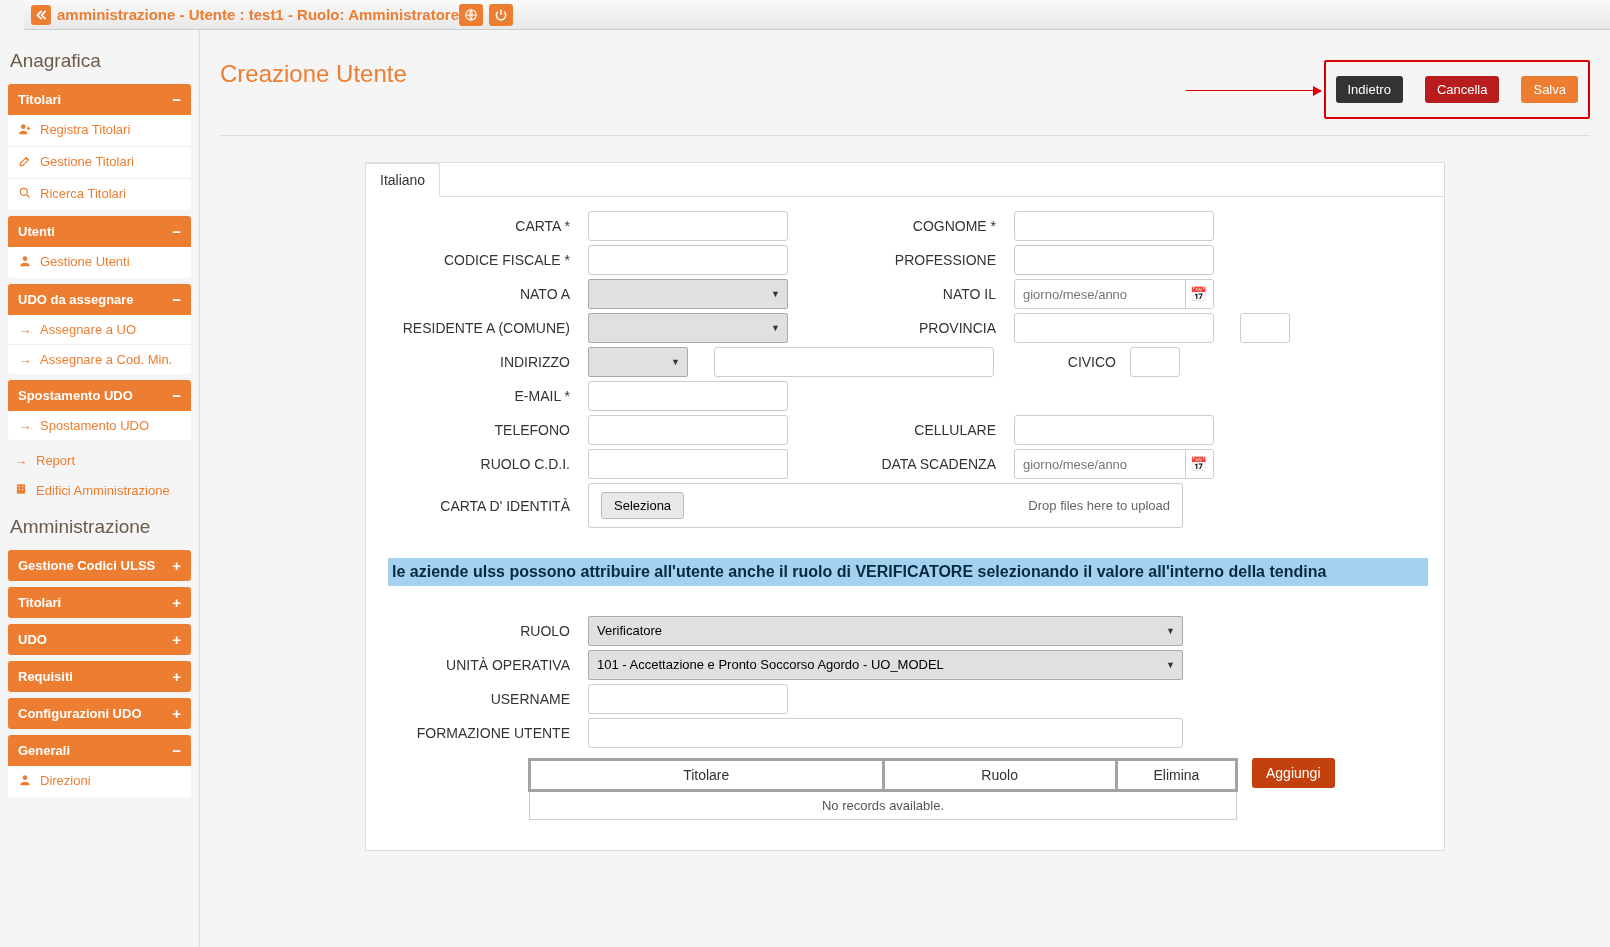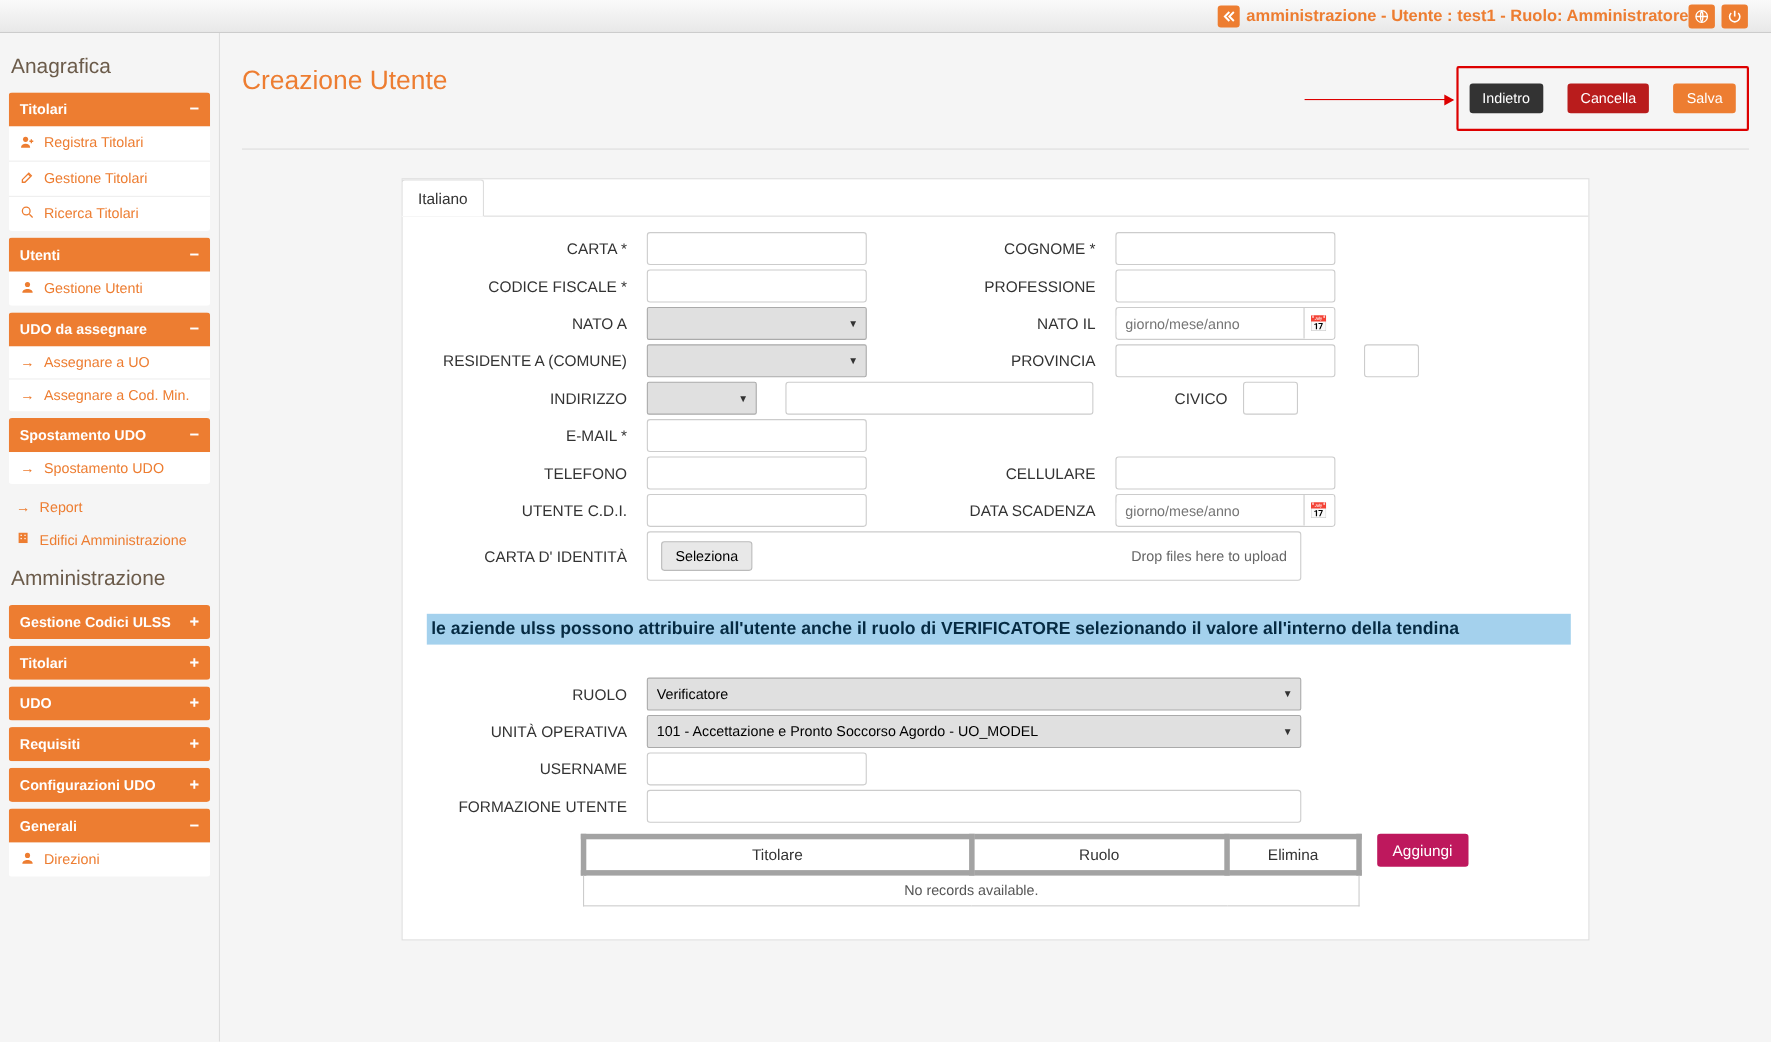--- a/index.html
+++ b/index.html
@@ -1,19 +1,19 @@
 <!DOCTYPE html>
 <html><head>
 <meta charset="utf-8">
 <style>
 * { box-sizing: border-box; margin: 0; padding: 0; font-family: Arial, sans-serif; }
 body { background: #f5f5f5; font-size: 13px; color: #333; overflow-x: hidden; }
 
 
-.topbar { display: flex; align-items: center; justify-content: flex-end; height: 30px; padding: 0 21px; background: linear-gradient(#fafafa, #e8e8e8); border-bottom: 1px solid #ccc; }
+.topbar { display: flex; align-items: center; justify-content: flex-start; height: 30px; padding: 0 7px; background: linear-gradient(#fafafa, #e8e8e8); border-bottom: 1px solid #ccc; margin-left: 24px; }
 .topbar-left { display: flex; align-items: center; gap: 6px; }
 .collapse-btn { background: #ed7d31; color: #fff; border: none; border-radius: 3px; width: 20px; height: 20px; font-size: 13px; cursor: pointer; display: flex; align-items: center; justify-content: center; }
 .topbar-title { color: #ed7d31; font-weight: bold; font-size: 15px; }
 .topbar-right { display: flex; gap: 6px; }
 .top-icon-btn { background: #ed7d31; color: #fff; border: none; border-radius: 3px; width: 24px; height: 22px; cursor: pointer; display: flex; align-items: center; justify-content: center; }
 
 
 .main { display: flex; height: calc(100vh - 30px); }
 .sidebar { width: 200px; padding: 10px 8px; overflow-y: auto; background: #f5f5f5; border-right: 1px solid #ddd; }
 .sidebar::-webkit-scrollbar { width: 8px; }
@@ -67,23 +67,23 @@
 .date-input { border: none; padding: 0 8px; width: 170px; font-size: 13px; outline: none; }
 .date-btn { background: #fff; border: none; border-left: 1px solid #ccc; width: 28px; height: 100%; cursor: pointer; font-size: 14px; }
 .file-area { display: flex; align-items: center; justify-content: space-between; border: 1px solid #ccc; border-radius: 3px; padding: 8px 12px; width: 595px; }
 .file-btn { background: #e8e8e8; border: 1px solid #bbb; border-radius: 3px; padding: 5px 12px; font-size: 13px; cursor: pointer; }
 .file-hint { color: #666; text-align: right; font-size: 13px; }
 .note { background: #a4d1ed; color: #052a42; padding: 3px 4px; font-size: 16px; font-weight: bold; margin: 30px -6px 30px 0; line-height: 1.35; }
 
 
 .tbl-area { margin-top: 10px; display: flex; gap: 14px; align-items: flex-start; padding-left: 140px; }
 .tbl { border: 1px solid #ccc; flex: 1; max-width: 710px; border-collapse: collapse; }
-.tbl th { border: 5px solid #a3a3a3; padding: 6px 10px; font-weight: normal; font-size: 14px; background: #fff; }
+.tbl th { border: 3px solid #a3a3a3; padding: 6px 10px; font-weight: normal; font-size: 14px; background: #fff; }
 .tbl td { border: 1px solid #ccc; padding: 6px 22px; text-align: center; font-size: 13px; color: #555; }
-.add-btn { background: #be185d; color: #fff; border: none; border-radius: 3px; padding: 7px 14px; font-size: 14px; cursor: pointer; }
+.add-btn { background: #c2410c; color: #fff; border: none; border-radius: 3px; padding: 7px 14px; font-size: 14px; cursor: pointer; }
 
 svg.icon { width: 14px; height: 14px; }
 </style>
 </head>
 <body>
 
 <div class="topbar">
   <div class="topbar-left">
     <button class="collapse-btn">
       <svg class="icon" viewBox="0 0 24 24" fill="none" stroke="white" stroke-width="3">
@@ -343,21 +343,21 @@
               <input class="finput w200" style="">
             </div>
           <div class="form-group">
               <label class="flabel">CELLULARE</label>
               <input class="finput w200" style="">
             </div>
         </div>
 
         <div class="form-row">
           <div class="form-group">
-              <label class="flabel">UTENTE C.D.I.</label>
+              <label class="flabel">RUOLO C.D.I.</label>
               <input class="finput w200" style="">
             </div>
           <div class="form-group">
               <label class="flabel">DATA SCADENZA</label>
             <div class="date-wrap">
                 <input class="date-input" placeholder="giorno/mese/anno" style="">
                 <button class="date-btn">📅</button>
               </div>
           </div>
         </div>

